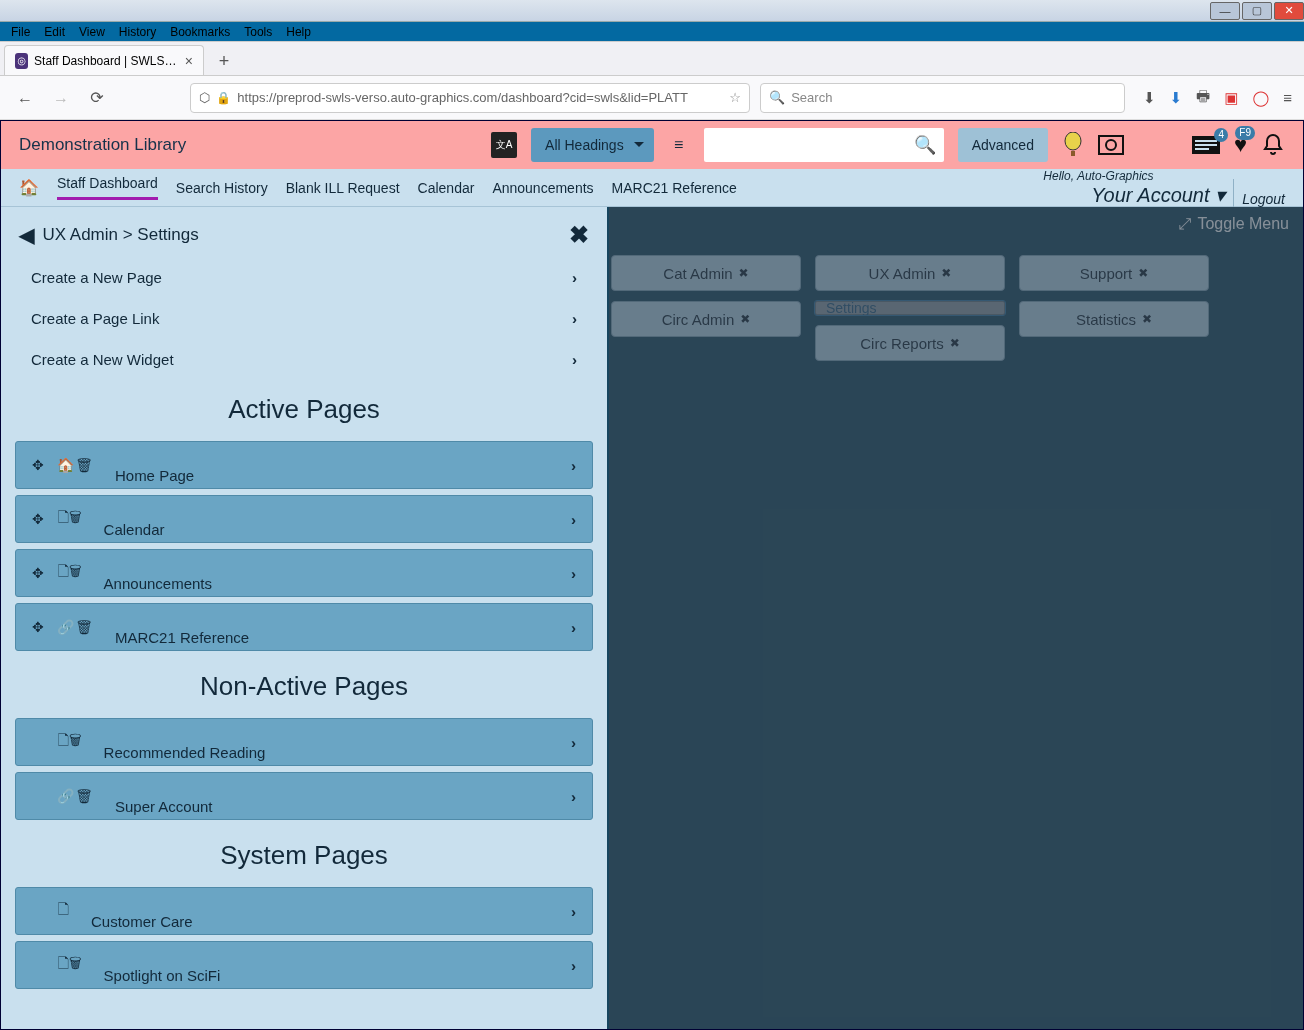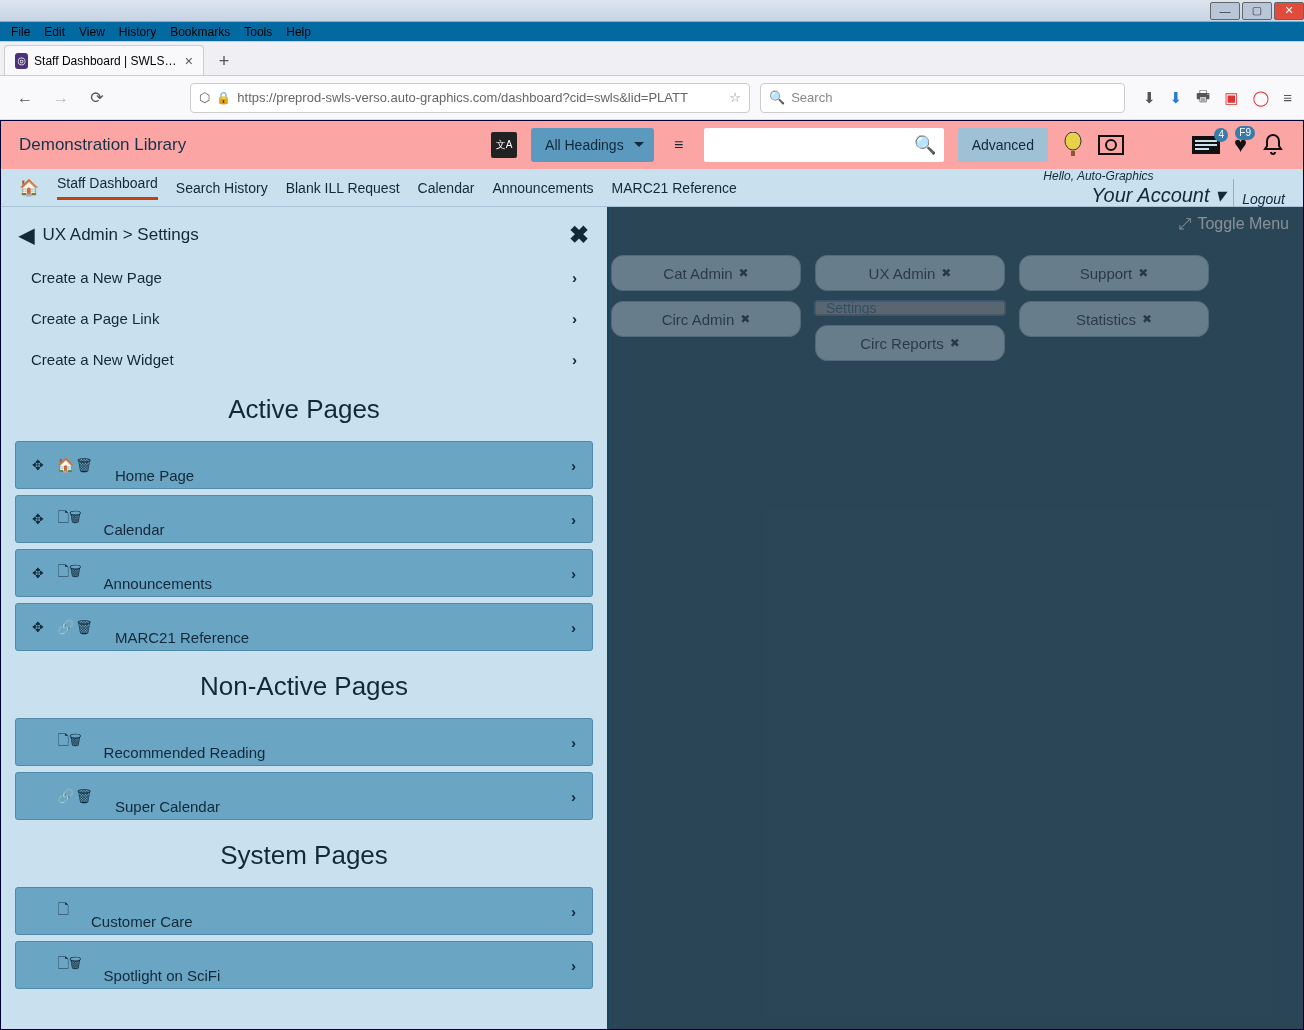--- a/index.html
+++ b/index.html
@@ -50,37 +50,37 @@
 .adv-btn{height:34px;background:#9ec1d6;padding:0 14px;display:flex;align-items:center;color:#12293a;font-size:14px;border-radius:3px;}
 .hdr-icons{display:flex;gap:14px;align-items:center;margin-left:auto;}
 .hdr-icons .ic{font-size:22px;color:#111;position:relative;}
 .badge{position:absolute;top:-6px;right:-8px;background:#3a7ca8;color:#fff;font-size:10px;border-radius:8px;padding:0 4px;line-height:14px;}
 .balloon{width:22px;height:26px;}
 
 
 .site-nav{height:38px;background:#c9e0ee;display:flex;align-items:center;padding:0 18px;border-bottom:1px solid #a7c4d6;gap:18px;font-size:14px;color:#12293a;}
 .site-nav .home-ic{font-size:16px;}
 .site-nav .navlink{cursor:pointer;}
-.site-nav .navlink.active{border-bottom:3px solid #c2410c;padding-bottom:6px;}
+.site-nav .navlink.active{border-bottom:3px solid #a21caf;padding-bottom:6px;}
 .acct-block{margin-left:auto;display:flex;gap:8px;align-items:flex-end;font-style:italic;}
 .acct-block .greet{font-size:12px;color:#12293a;display:block;}
 .acct-block .acct{font-size:20px;color:#12293a;margin-left:48px;}
 .acct-block .sep{width:1px;height:28px;background:#8fb1c6;}
 .logout{font-size:14px;}
 
 
 .dash-body{position:relative;height:calc(100% - 48px - 38px);}
 
 
 .dash-main{position:absolute;left:0;right:0;top:0;bottom:0;background:#16455e;}
 .dash-main .overlay{position:absolute;inset:0;background:rgba(60,70,80,0.55);}
 .toggle-menu{position:absolute;right:14px;top:8px;color:#dfe9ef;font-size:16px;display:flex;align-items:center;gap:6px;}
 .tile-row{position:absolute;top:48px;left:610px;right:10px;display:flex;gap:14px;flex-wrap:wrap;}
 .tile-col{display:flex;flex-direction:column;gap:10px;width:190px;}
-.tile{background:#9ec1d6;border:1px solid #6d94ab;border-radius:12px;height:36px;display:flex;align-items:center;justify-content:center;font-size:15px;color:#12293a;gap:6px;}
+.tile{background:#9ec1d6;border:1px solid #6d94ab;border-radius:4px;height:36px;display:flex;align-items:center;justify-content:center;font-size:15px;color:#12293a;gap:6px;}
 .tile .pin{font-size:12px;}
 .subtile{background:#7d8f9c;border:1px solid #5a6f7c;border-radius:2px;height:14px;display:flex;align-items:center;padding:0 10px;font-size:14px;color:#24577c;}
 .subtile.sel{outline:1px solid #2d6f9c;}
 
 
 .panel{position:absolute;left:0;top:0;width:608px;bottom:0;background:#c9e0ee;border-right:2px solid #16455e;overflow-y:auto;}
 .panel-head{display:flex;align-items:center;padding:14px 18px 8px 18px;gap:8px;color:#12293a;}
 .panel-head .back{font-size:20px;font-weight:bold;}
 .panel-head .crumb{font-size:17px;}
 .panel-head .x{margin-left:auto;font-size:24px;font-weight:bold;}
@@ -311,21 +311,21 @@
       <div class="section-title">Non-Active Pages</div>
       <div class="page-item nodrag">
         <span class="drag">✥</span>
         <span class="icons">🗋🗑</span>
         <span class="label">Recommended Reading</span>
         <span class="chev">›</span>
       </div>
       <div class="page-item nodrag">
         <span class="drag">✥</span>
         <span class="icons">🔗🗑</span>
-        <span class="label">Super Calendar</span>
+        <span class="label">Super Account</span>
         <span class="chev">›</span>
       </div>
 
       <div class="section-title">System Pages</div>
       <div class="page-item nodrag">
         <span class="drag">✥</span>
         <span class="icons">🗋</span>
         <span class="label">Customer Care</span>
         <span class="chev">›</span>
       </div>

